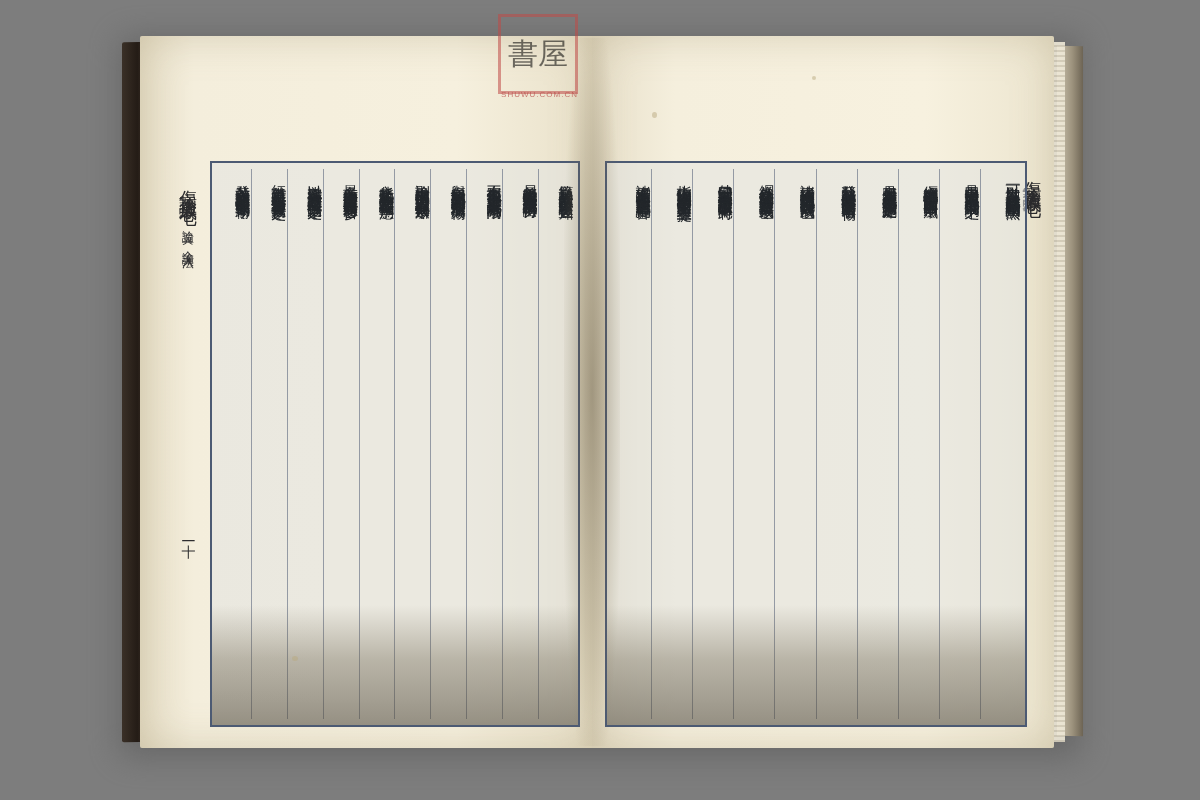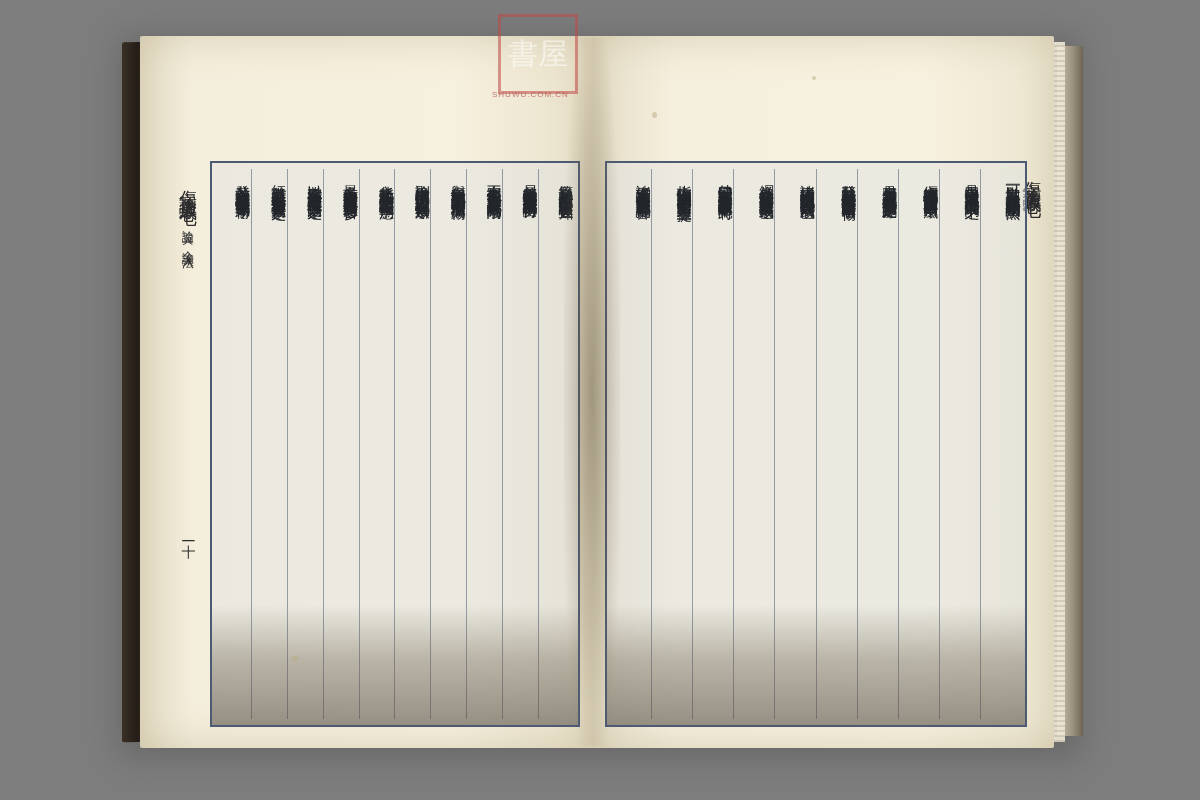--- a/index.html
+++ b/index.html
@@ -197,33 +197,33 @@
     position: absolute;
     left: 498px;
     top: 14px;
     width: 74px;
     height: 74px;
     border: 3px solid #c04a47;
     opacity: .55;
     display: flex;
     align-items: center;
     justify-content: center;
-    color: #ffffff;
+    color: #000000;
     font-size: 30px;
     letter-spacing: 0;
     line-height: 1;
     font-family: "DejaVu Serif", serif;
   }
   .seal .glyphs { writing-mode: horizontal-tb; }
   .seal-caption {
     position: absolute;
     left: 492px;
     top: 90px;
     width: 86px;
-    text-align: left;
+    text-align: right;
     font-size: 8px;
     color: #b8504d;
     opacity: .75;
     letter-spacing: 1px;
     font-family: "Liberation Sans", sans-serif;
   }
 
   
   .spot {
     position: absolute;

